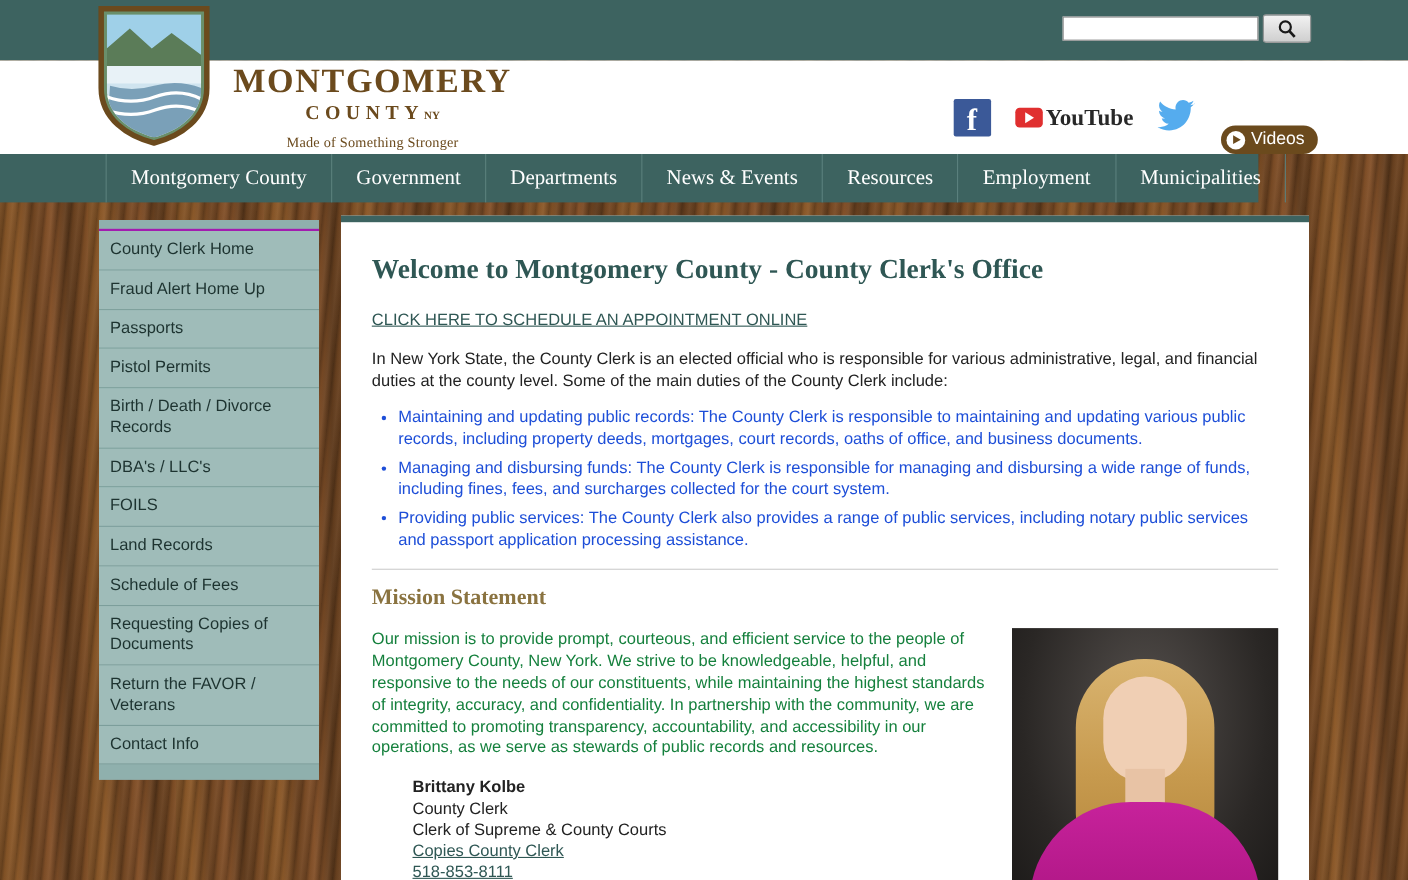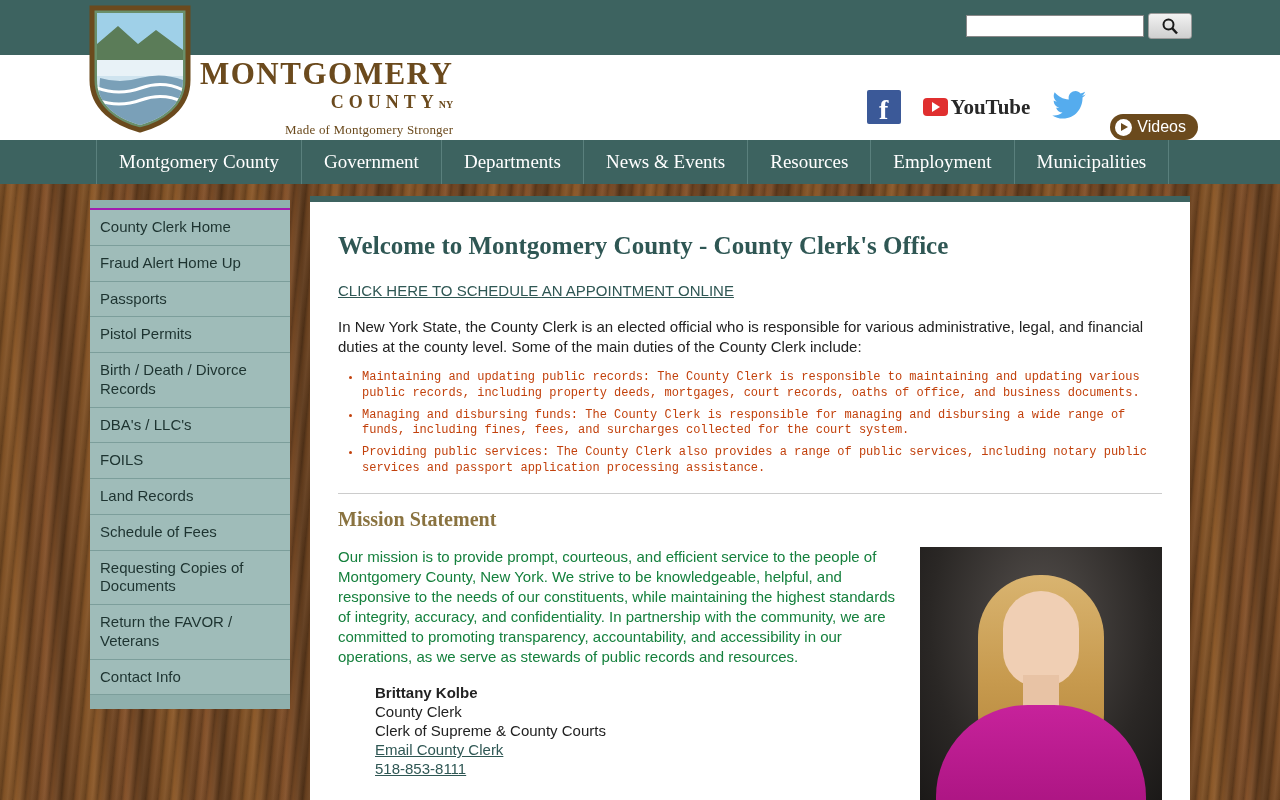--- a/index.html
+++ b/index.html
@@ -62,22 +62,22 @@
   .logo-area {
     position: absolute; top: 4px; left: 88px;
     z-index: 8; display: flex; align-items: flex-start;
   }
   .shield {
     width: 104px; height: 130px;
     position: relative;
   }
   .shield-svg { display: block; }
   .logo-text {
-    margin-left: 8px; padding-top: 54px;
-    text-align: right;
+    margin-left: 20px; padding-top: 54px;
+    text-align: center;
   }
   .logo-title {
     font-family: "Liberation Serif", serif;
     font-size: 31px; letter-spacing: 1.5px;
     color: #6b4a1d; font-weight: bold;
     line-height: 1;
   }
   .logo-sub {
     font-family: "Liberation Serif", serif;
     font-size: 18px; letter-spacing: 5px;
@@ -132,21 +132,21 @@
     display: flex; align-items: center; justify-content: center;
   }
   .videos-btn .play::after {
     content: ""; border-left: 7px solid #6b4a1d;
     border-top: 4px solid transparent; border-bottom: 4px solid transparent;
     margin-left: 2px;
   }
 
   
   .nav {
-    position: absolute; top: 140px; left: 0; width: 1280px; height: 44px;
+    position: absolute; top: 140px; left: 0; width: 1144px; height: 44px;
     background: #3d6360;
     display: flex; align-items: stretch;
     padding-left: 96px;
     z-index: 6;
   }
   .nav-item {
     display: flex; align-items: center;
     padding: 0 22px;
     color: #fff;
     font-family: "Liberation Serif", serif;
@@ -198,23 +198,22 @@
     margin-bottom: 18px; cursor: pointer;
   }
   p.body-text {
     font-size: 15px; color: #222; line-height: 1.3;
     margin: 0 0 14px 0;
   }
   ul.duties {
     margin: 0 0 16px 0; padding-left: 24px;
   }
   ul.duties li {
-    font-size: 12px; color: #c2410c; line-height: 1.32;
+    font-size: 15px; color: #1d4ed8; line-height: 1.32;
     margin-bottom: 6px;
-    font-family: Liberation Mono, monospace;
   }
   hr.divider {
     border: none; border-top: 1px solid #cccccc;
     margin: 14px 0 14px 0;
   }
   h2.section-title {
     font-family: "Liberation Serif", serif;
     font-size: 20px; color: #8a7340;
     margin: 0 0 16px 0; font-weight: bold;
   }
@@ -291,21 +290,21 @@
         <path d="M9 84 q22 8 44 0 q22 -8 42 2" fill="none" stroke="#ffffff" stroke-width="3"></path>
         <path d="M9 96 q22 8 44 0 q22 -8 42 2" fill="none" stroke="#ffffff" stroke-width="3"></path>
       </g>
     </svg>
   </div>
   <div class="logo-text">
     <div class="logo-title">MONTGOMERY</div>
     <div class="logo-sub">
       <span>COUNTY</span><span class="ny">NY</span>
     </div>
-    <div class="logo-tag">Made of Montgomery Stronger</div>
+    <div class="logo-tag">Made of Something Stronger</div>
   </div>
 </div>
 
 <div class="social">
   <div class="fb-icon">f</div>
   <div class="yt-icon">
     <span class="yt-box"></span>
     <span>YouTube</span>
   </div>
   <div class="tw-icon">
@@ -362,21 +361,21 @@
   <h2 class="section-title">Mission Statement</h2>
 
   <div class="mission-row">
     <div class="mission-text">
       <p>Our mission is to provide prompt, courteous, and efficient service to the people of Montgomery County, New York. We strive to be knowledgeable, helpful, and responsive to the needs of our constituents, while maintaining the highest standards of integrity, accuracy, and confidentiality. In partnership with the community, we are committed to promoting transparency, accountability, and accessibility in our operations, as we serve as stewards of public records and resources.</p>
 
       <div class="contact-block">
         <div class="name">Brittany Kolbe</div>
         <div>County Clerk</div>
         <div>Clerk of Supreme &amp; County Courts</div>
-        <a>Email County Clerk</a>
+        <a>Copies County Clerk</a>
         <a>518-853-8111</a>
 
       </div>
     </div>
 
     <div class="portrait">
       <div class="hair"></div>
       <div class="face"></div>
       <div class="neck"></div>
       <div class="body"></div>

